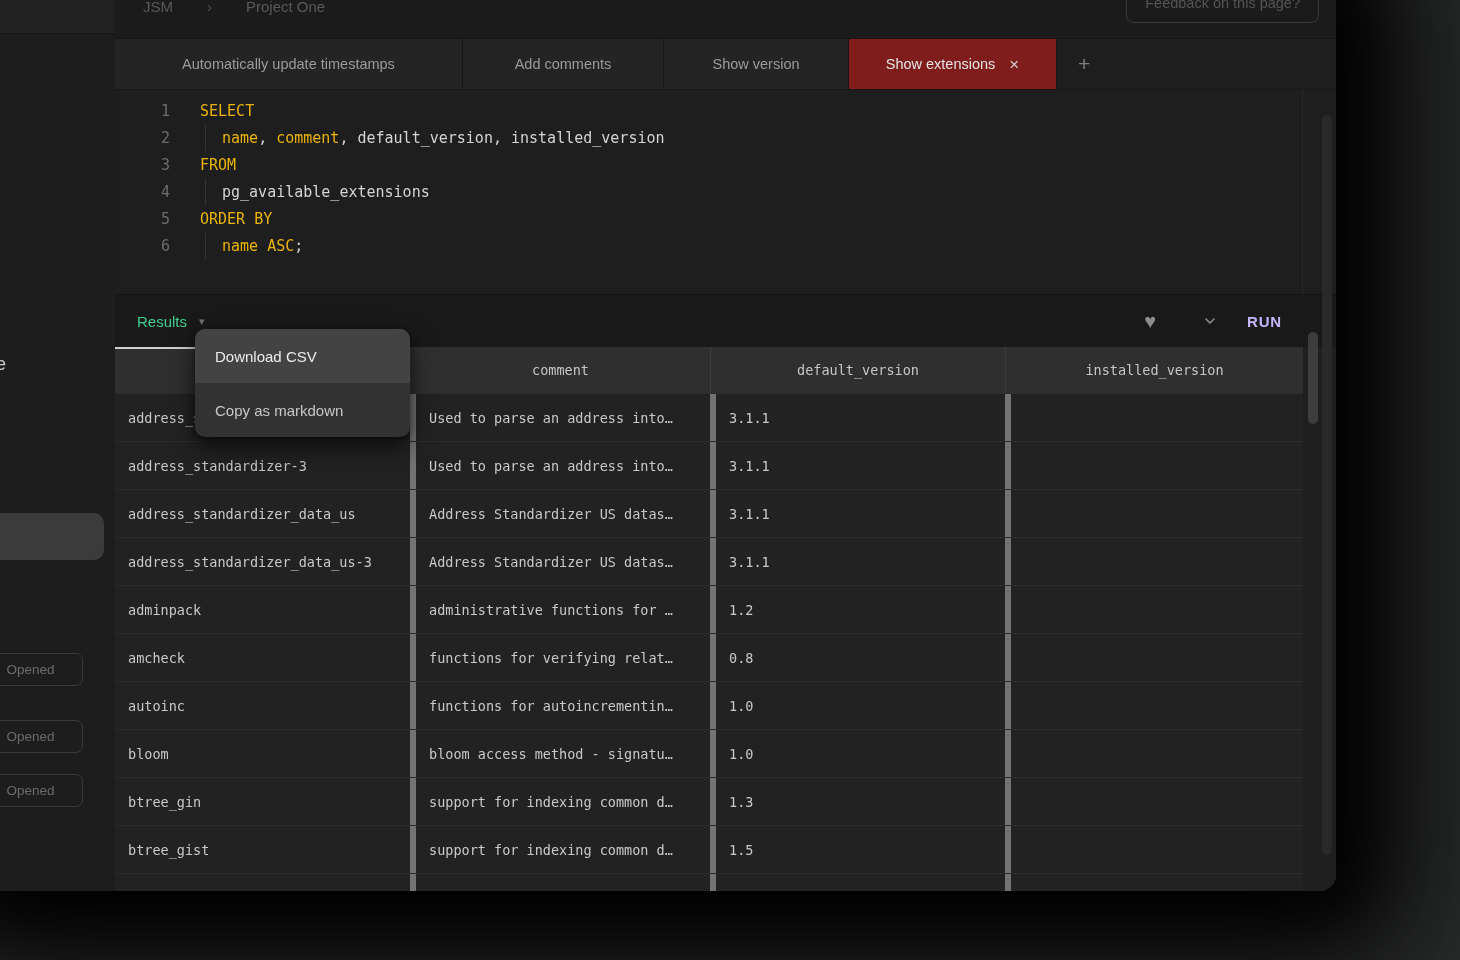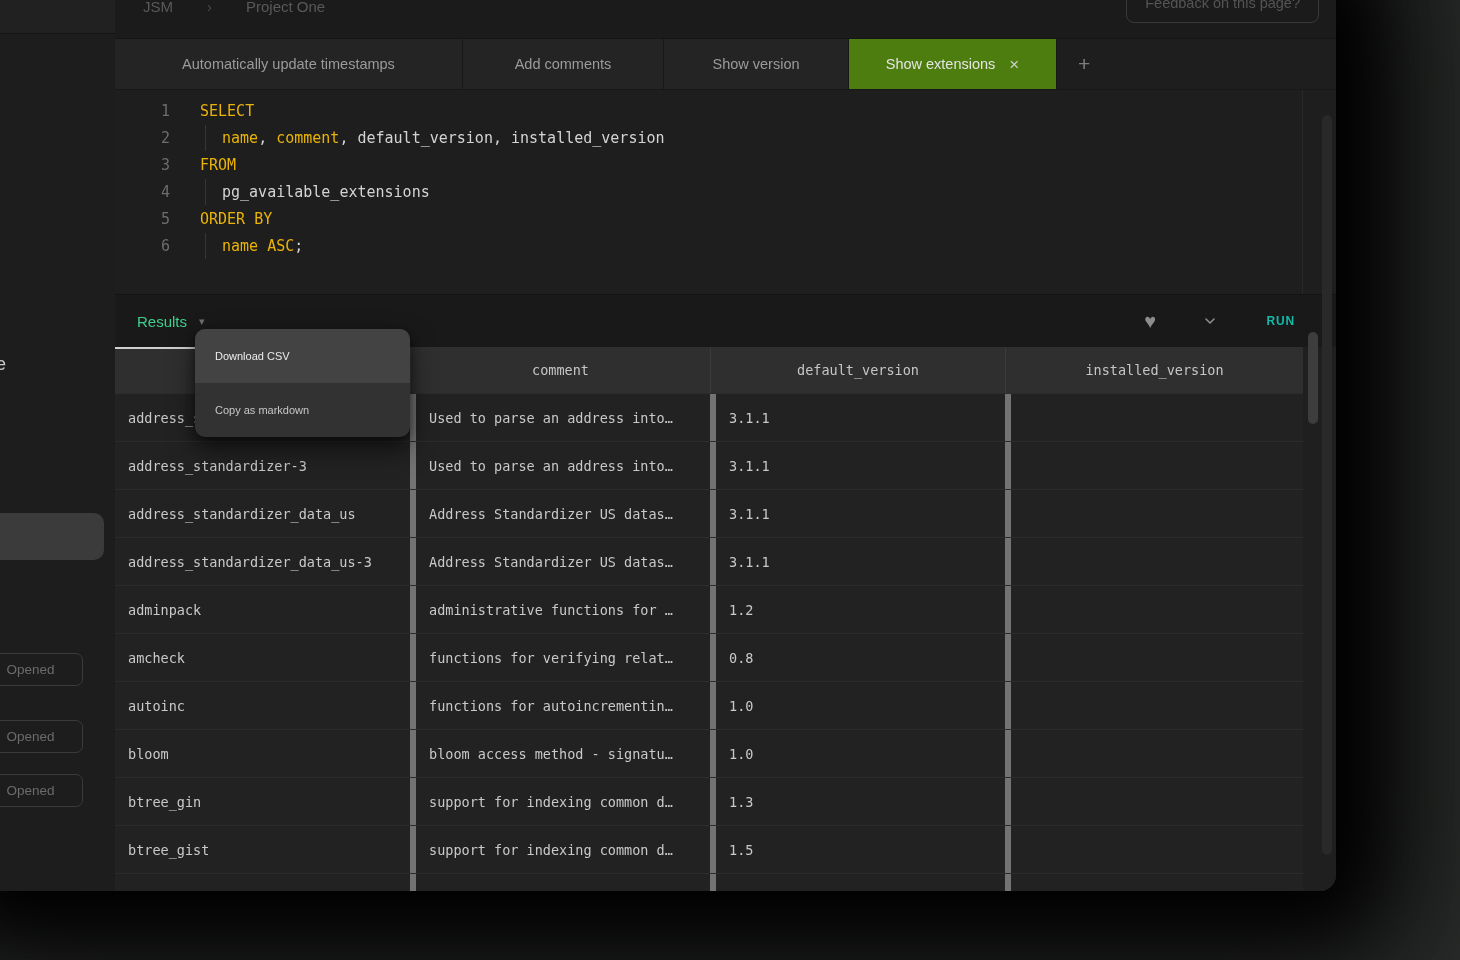--- a/index.html
+++ b/index.html
@@ -27,63 +27,63 @@
   .topbar{height:38px;background:#1b1b1b;position:relative;border-bottom:1px solid #151515;flex:none;}
   .breadcrumb{position:absolute;left:28px;top:-7px;height:26px;display:flex;align-items:center;gap:34px;
               font-size:15px;color:#595959;}
   .crumb-chev{color:#4c4c4c;font-size:15px;}
   .feedback-btn{position:absolute;right:17px;top:-17px;height:38px;line-height:38px;padding:0 18px;
                 border:1px solid #3a3a3a;border-radius:8px;color:#545454;font-size:14.5px;background:transparent;}
 
   .tabbar{height:50px;background:#1e1e1e;display:flex;align-items:stretch;border-bottom:1px solid #181818;flex:none;}
   .tab{display:flex;align-items:center;justify-content:center;gap:14px;background:#242424;color:#9b9b9b;
        font-size:14.5px;border-right:1px solid #181818;flex:none;cursor:default;}
-  .tab.active{background:#4d7c0f;color:#e5e5e5;}
+  .tab.active{background:#7f1d1d;color:#e5e5e5;}
   .tab .close{color:#cfcfcf;font-size:17px;line-height:1;}
   .plus{align-self:center;margin-left:21px;color:#7d7d7d;font-size:21px;}
 
   .editor{height:197px;background:#1e1e1e;position:relative;flex:none;padding-top:7px;
           font-family:"DejaVu Sans Mono",monospace;font-size:15px;}
   .code-line{display:flex;align-items:center;height:27px;}
   .ln{width:55px;text-align:right;color:#6d6d6d;flex:none;}
   .code{margin-left:30px;display:flex;align-items:center;height:100%;white-space:pre;}
   .iguide{display:inline-block;width:1px;height:26px;background:#353535;margin-left:5px;margin-right:16px;}
   .kw{color:#eab308;}
   .pl{color:#d4d4d4;}
   .editor-divider{position:absolute;right:33px;top:0;bottom:0;width:1px;background:#282828;}
 
   .results-bar{height:52px;background:#191919;border-top:1px solid #131313;display:flex;align-items:center;
                position:relative;flex:none;}
   .results-label{margin-left:22px;color:#3ecf8e;font-size:15px;}
   .results-caret{margin-left:12px;color:#6e6e6e;font-size:11px;}
   .heart-btn{position:absolute;right:180px;top:0;height:52px;display:flex;align-items:center;color:#8d8d8d;font-size:20px;}
   .chev-btn{position:absolute;right:118px;top:0;height:52px;display:flex;align-items:center;color:#8d8d8d;}
-  .run-btn{position:absolute;right:27px;top:0;height:52px;display:flex;align-items:center;color:#14b8a6;
-           font-size:12px;font-weight:600;letter-spacing:0.8px;padding:0 14px;}
+  .run-btn{position:absolute;right:40px;top:0;height:52px;display:flex;align-items:center;color:#c4b5fd;
+           font-size:15px;font-weight:600;letter-spacing:0.8px;padding:0 14px;}
 
   .table-wrap{flex:1;position:relative;background:#1e1e1e;overflow:hidden;}
   .grid{position:absolute;left:0;top:0;width:1188px;font-family:"DejaVu Sans Mono",monospace;}
   .hrow{display:flex;height:46px;background:#2f2f2f;color:#c6c6c6;font-size:13.5px;}
   .hcell{display:flex;align-items:center;justify-content:center;border-left:1px solid #3b3b3b;box-sizing:border-box;}
   .hcell:first-child{border-left:none;border-top:2px solid #cfcfcf;}
   .trow{display:flex;height:47px;background:#222222;border-top:1px solid #2c2c2c;}
   .trow:first-child{border-top:none;}
   .tcell{display:flex;align-items:center;padding-left:13px;box-sizing:border-box;color:#c9c9c9;font-size:13.5px;
          border-left:6px solid #737373;overflow:hidden;white-space:nowrap;}
   .tcell:first-child{border-left:none;}
   .col-0{width:295px;}.col-1{width:300px;}.col-2{width:295px;}.col-3{width:298px;}
   .table-gutter{position:absolute;right:0;top:0;bottom:0;width:33px;background:#1f1f1f;border-left:1px solid #282828;}
 
   .scroll-thumb-long{position:absolute;right:4px;top:115px;width:10px;height:740px;background:#292929;border-radius:5px;z-index:5;}
   .scroll-thumb-short{position:absolute;right:18px;top:332px;width:10px;height:92px;background:#3d3d3d;border-radius:5px;z-index:6;}
 
   
   .menu{position:absolute;left:195px;top:329px;width:215px;background:#323232;border-radius:10px;overflow:hidden;
         box-shadow:0 12px 26px rgba(0,0,0,0.55),0 3px 8px rgba(0,0,0,0.4);z-index:50;}
-  .menu-item{height:54px;display:flex;align-items:center;padding-left:20px;font-size:11px;color:#c7c7c7;}
+  .menu-item{height:54px;display:flex;align-items:center;padding-left:20px;font-size:15px;color:#c7c7c7;}
   .menu-item.hovered{background:#434343;color:#ececec;}
 </style>
 </head>
 <body>
 
 <div class="stage">
   <div class="app">
 
     <div class="strip">
       <div class="strip-top"></div>

